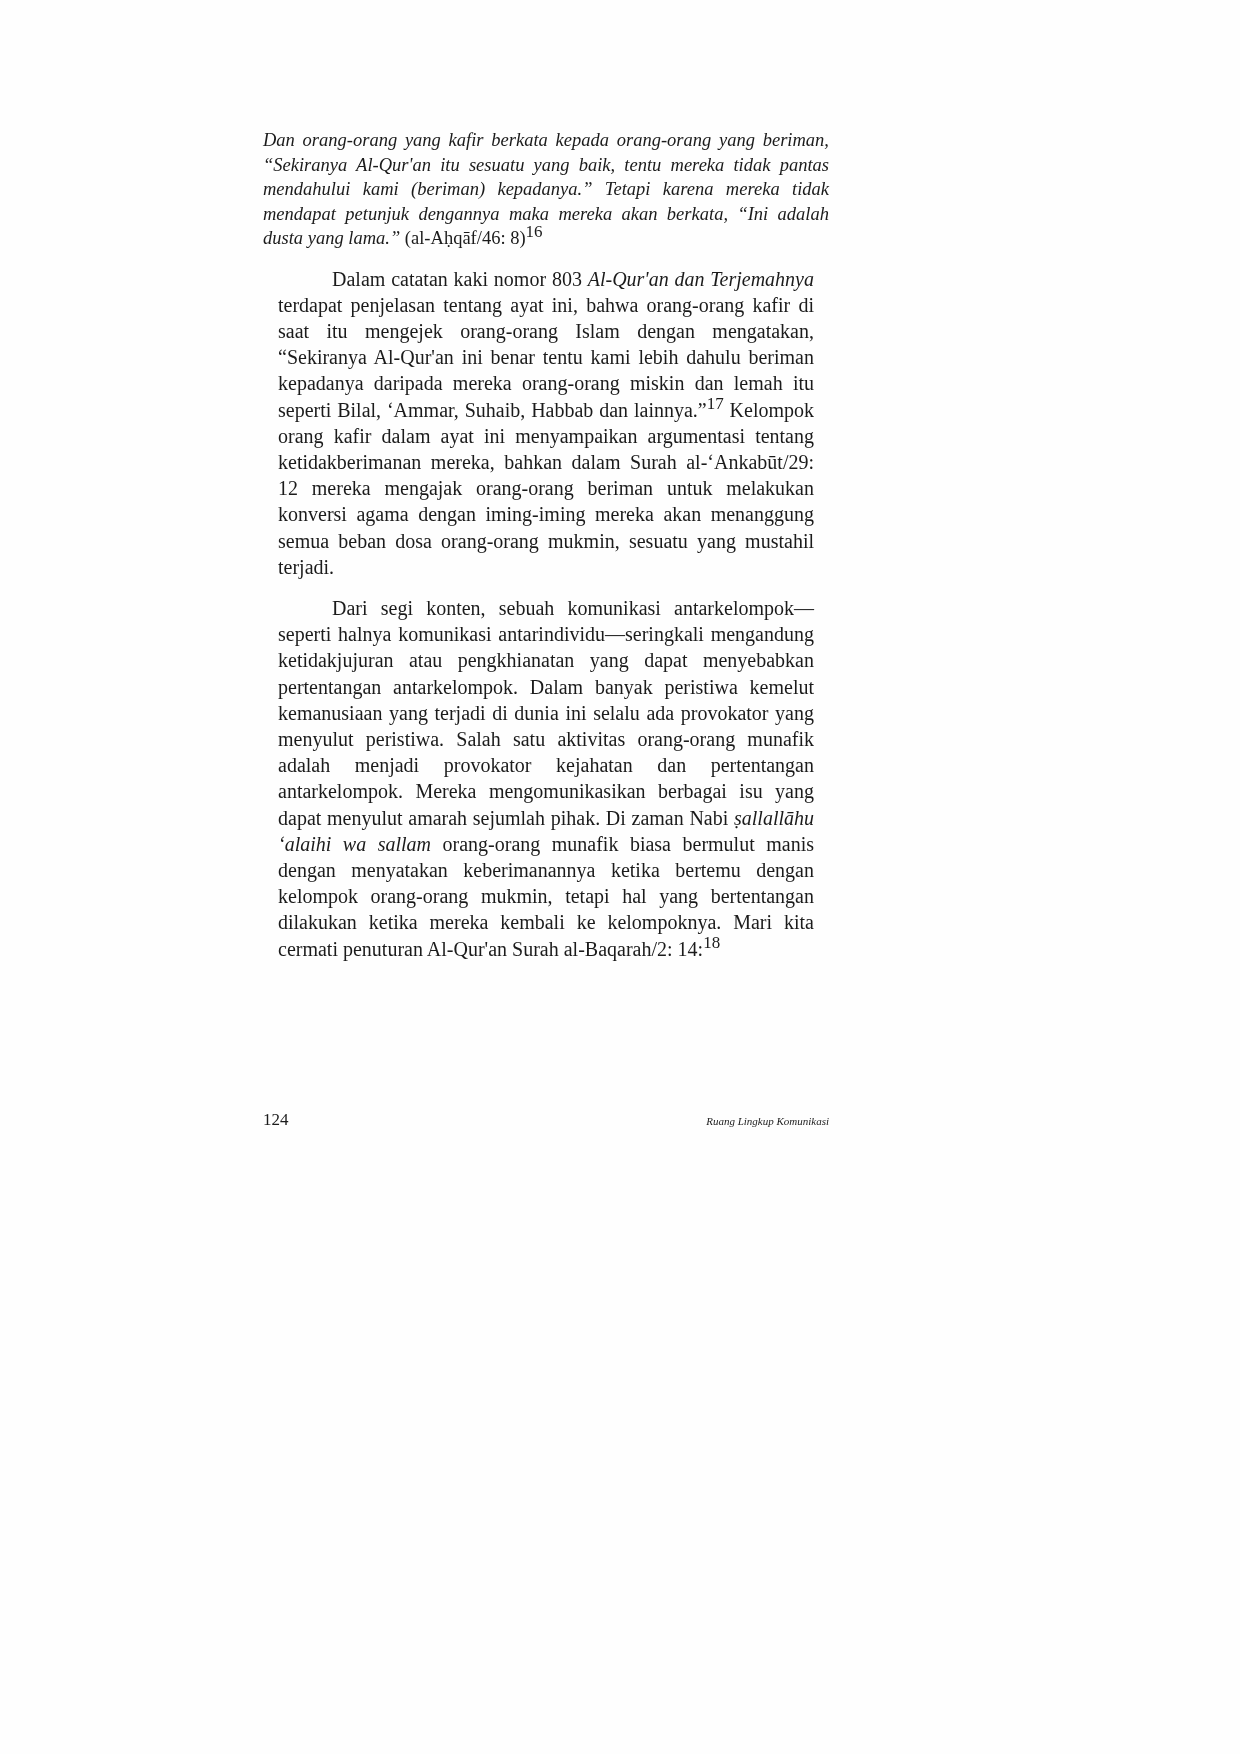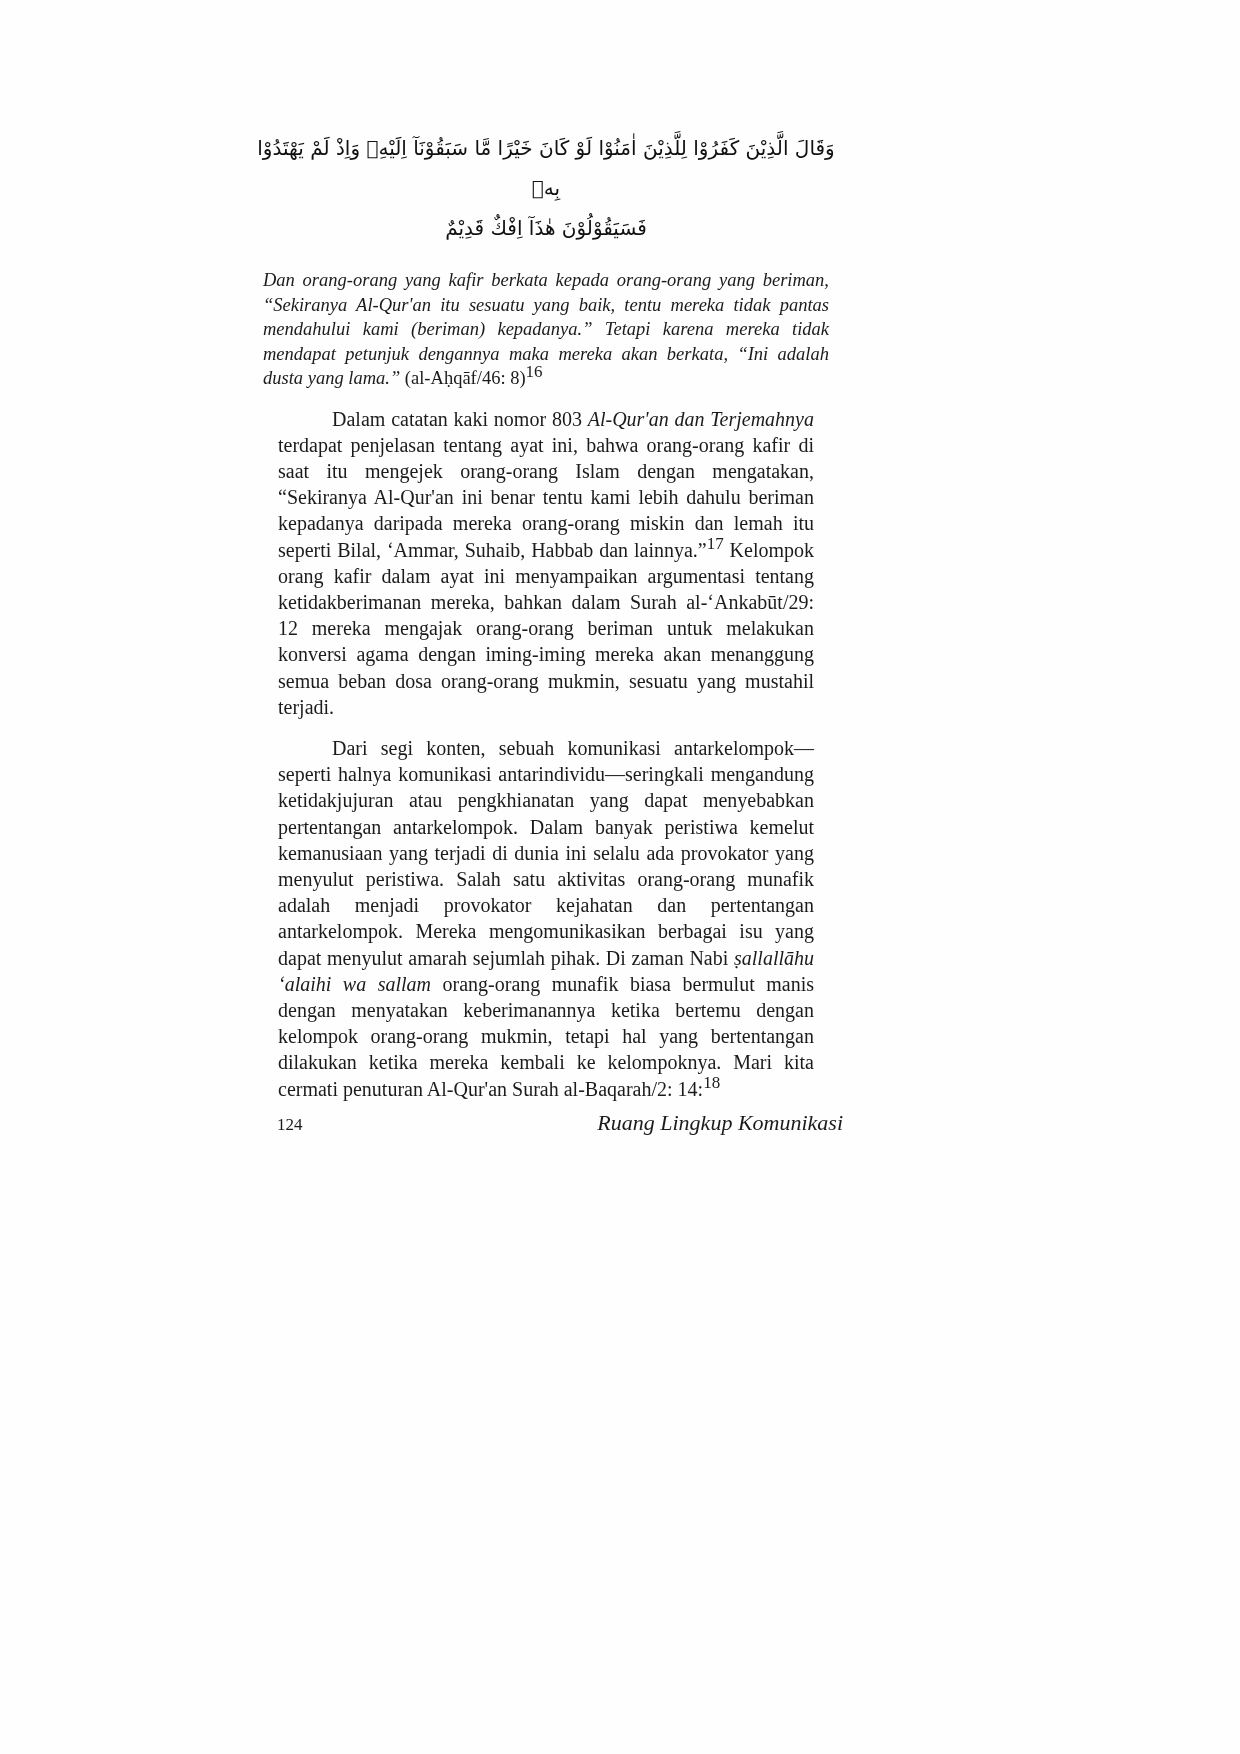--- a/index.html
+++ b/index.html
@@ -50,43 +50,39 @@
   .indent {
     text-indent: 54px;
   }
   sup.fn {
     font-size: 17px;
     vertical-align: super;
     line-height: 0;
   }
   .footer {
     position: absolute;
-    left: 277px;
+    left: 263px;
     top: 1110px;
     width: 566px;
     display: flex;
     justify-content: space-between;
     align-items: baseline;
     font-size: 17px;
   }
   .running-title {
     font-style: italic;
-    font-size: 22px;
+    font-size: 11px;
   }
 </style>
 </head>
 <body>
 
 <div class="page">
   <div class="content">
 
-    <div class="arabic-block">
-      <div>وَقَالَ الَّذِيْنَ كَفَرُوْا لِلَّذِيْنَ اٰمَنُوْا لَوْ كَانَ خَيْرًا مَّا سَبَقُوْنَآ اِلَيْهِۗ وَاِذْ لَمْ يَهْتَدُوْا بِهٖ</div>
-      <div>فَسَيَقُوْلُوْنَ هٰذَآ اِفْكٌ قَدِيْمٌ</div>
-    </div>
 
     <p class="translation"><span class="it">Dan orang-orang yang kafir berkata kepada orang-orang yang beriman, “Sekiranya Al-Qur'an itu sesuatu yang baik, tentu mereka tidak pantas mendahului kami (beriman) kepadanya.” Tetapi karena mereka tidak mendapat petunjuk dengannya maka mereka akan berkata, “Ini adalah dusta yang lama.” </span><span>(al-Aḥqāf/46: 8)</span><sup class="fn">16</sup></p>
 
     <p class="body-p indent"><span>Dalam catatan kaki nomor 803 </span><span class="it">Al-Qur'an dan Terjemahnya</span><span> terdapat penjelasan tentang ayat ini, bahwa orang-orang kafir di saat itu mengejek orang-orang Islam dengan mengatakan, “Sekiranya Al-Qur'an ini benar tentu kami lebih dahulu beriman kepadanya daripada mereka orang-orang miskin dan lemah itu seperti Bilal, ‘Ammar, Suhaib, Habbab dan lainnya.”</span><sup class="fn">17</sup><span> Kelompok orang kafir dalam ayat ini menyampaikan argumentasi tentang ketidakberimanan mereka, bahkan dalam Surah al-‘Ankabūt/29: 12 mereka mengajak orang-orang beriman untuk melakukan konversi agama dengan iming-iming mereka akan menanggung semua beban dosa orang-orang mukmin, sesuatu yang mustahil terjadi.</span></p>
 
     <p class="body-p indent"><span>Dari segi konten, sebuah komunikasi antarkelompok—seperti halnya komunikasi antarindividu—seringkali mengandung ketidakjujuran atau pengkhianatan yang dapat menyebabkan pertentangan antarkelompok. Dalam banyak peristiwa kemelut kemanusiaan yang terjadi di dunia ini selalu ada provokator yang menyulut peristiwa. Salah satu aktivitas orang-orang munafik adalah menjadi provokator kejahatan dan pertentangan antarkelompok. Mereka mengomunikasikan berbagai isu yang dapat menyulut amarah sejumlah pihak. Di zaman Nabi </span><span class="it">ṣallallāhu ‘alaihi wa sallam</span><span> orang-orang munafik biasa bermulut manis dengan menyatakan keberimanannya ketika bertemu dengan kelompok orang-orang mukmin, tetapi hal yang bertentangan dilakukan ketika mereka kembali ke kelompoknya. Mari kita cermati penuturan Al-Qur'an Surah al-Baqarah/2: 14:</span><sup class="fn">18</sup></p>
 
   </div>
 
   <div class="footer">

